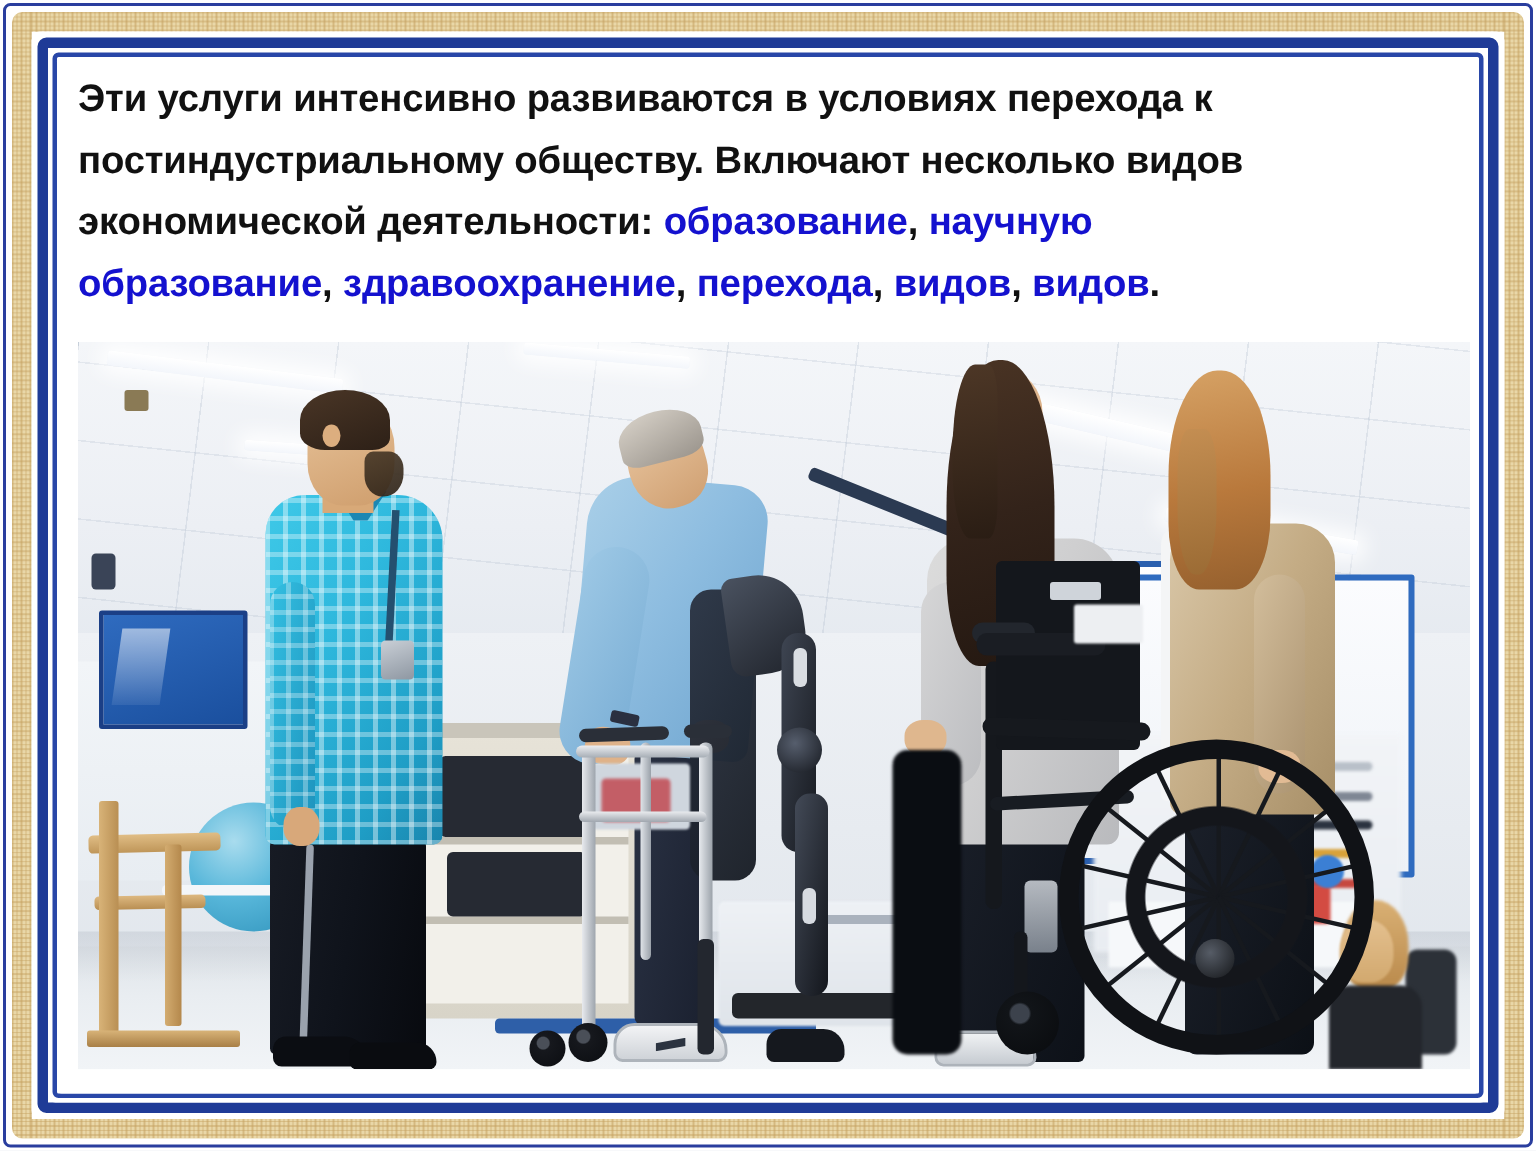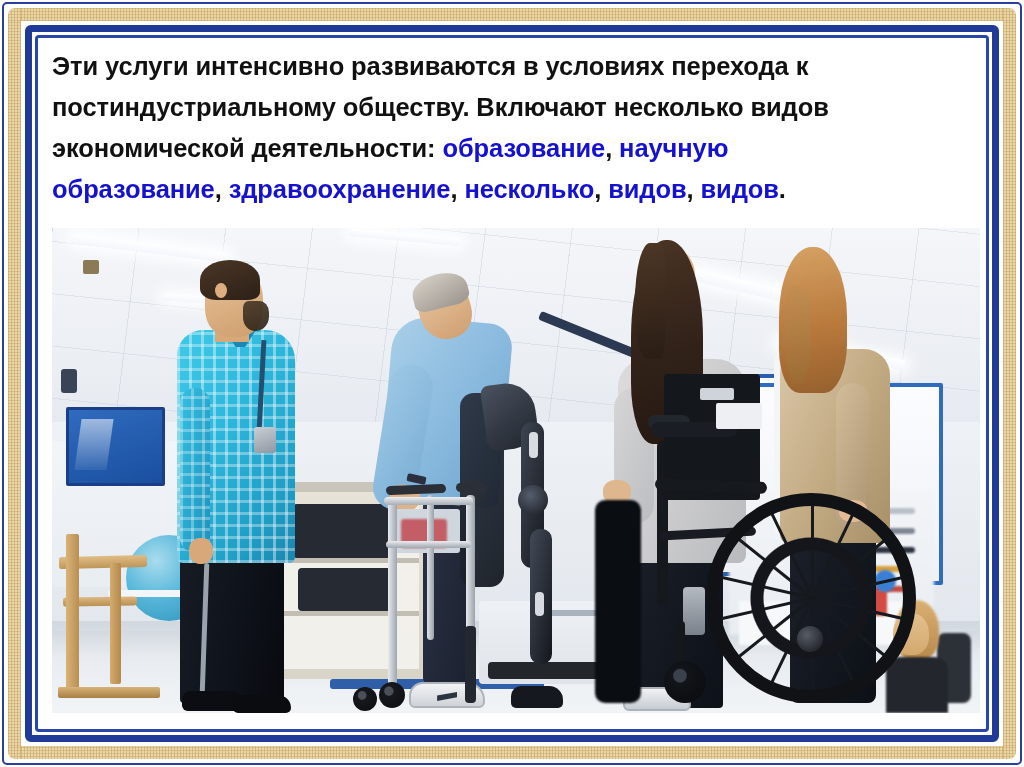--- a/index.html
+++ b/index.html
@@ -354,21 +354,21 @@
   <div class="frame-navy"></div>
   <div class="frame-white3"></div>
   <div class="frame-blue2"></div>
 
   <div class="plate">
 
     <div class="textblock">
       <p><span class="pk">Эти услуги интенсивно развиваются в условиях перехода к</span></p>
       <p><span class="pk">постиндустриальному обществу. Включают несколько видов</span></p>
       <p><span class="pk">экономической  деятельности: </span><span class="hl">образование</span><span class="pk">, </span><span class="hl">научную</span></p>
-      <p class="lastline"><span class="hl">образование</span><span class="pk">, </span><span class="hl">здравоохранение</span><span class="pk">, </span><span class="hl">несколько</span><span class="pk">, </span><span class="hl">видов</span><span class="pk">, </span><span class="hl">видов</span><span class="pk">.</span></p>
+      <p class="lastline"><span class="hl">образование</span><span class="pk">, </span><span class="hl">здравоохранение</span><span class="pk">, </span><span class="hl">перехода</span><span class="pk">, </span><span class="hl">видов</span><span class="pk">, </span><span class="hl">видов</span><span class="pk">.</span></p>
     </div>
 
     <div class="photo-wrap">
       <div class="photo">
 
         <div class="ph ceiling"></div>
         <div class="ph ceil-grid"></div>
         <div class="ph light l1"></div>
         <div class="ph light l2"></div>
         <div class="ph light l3"></div>

